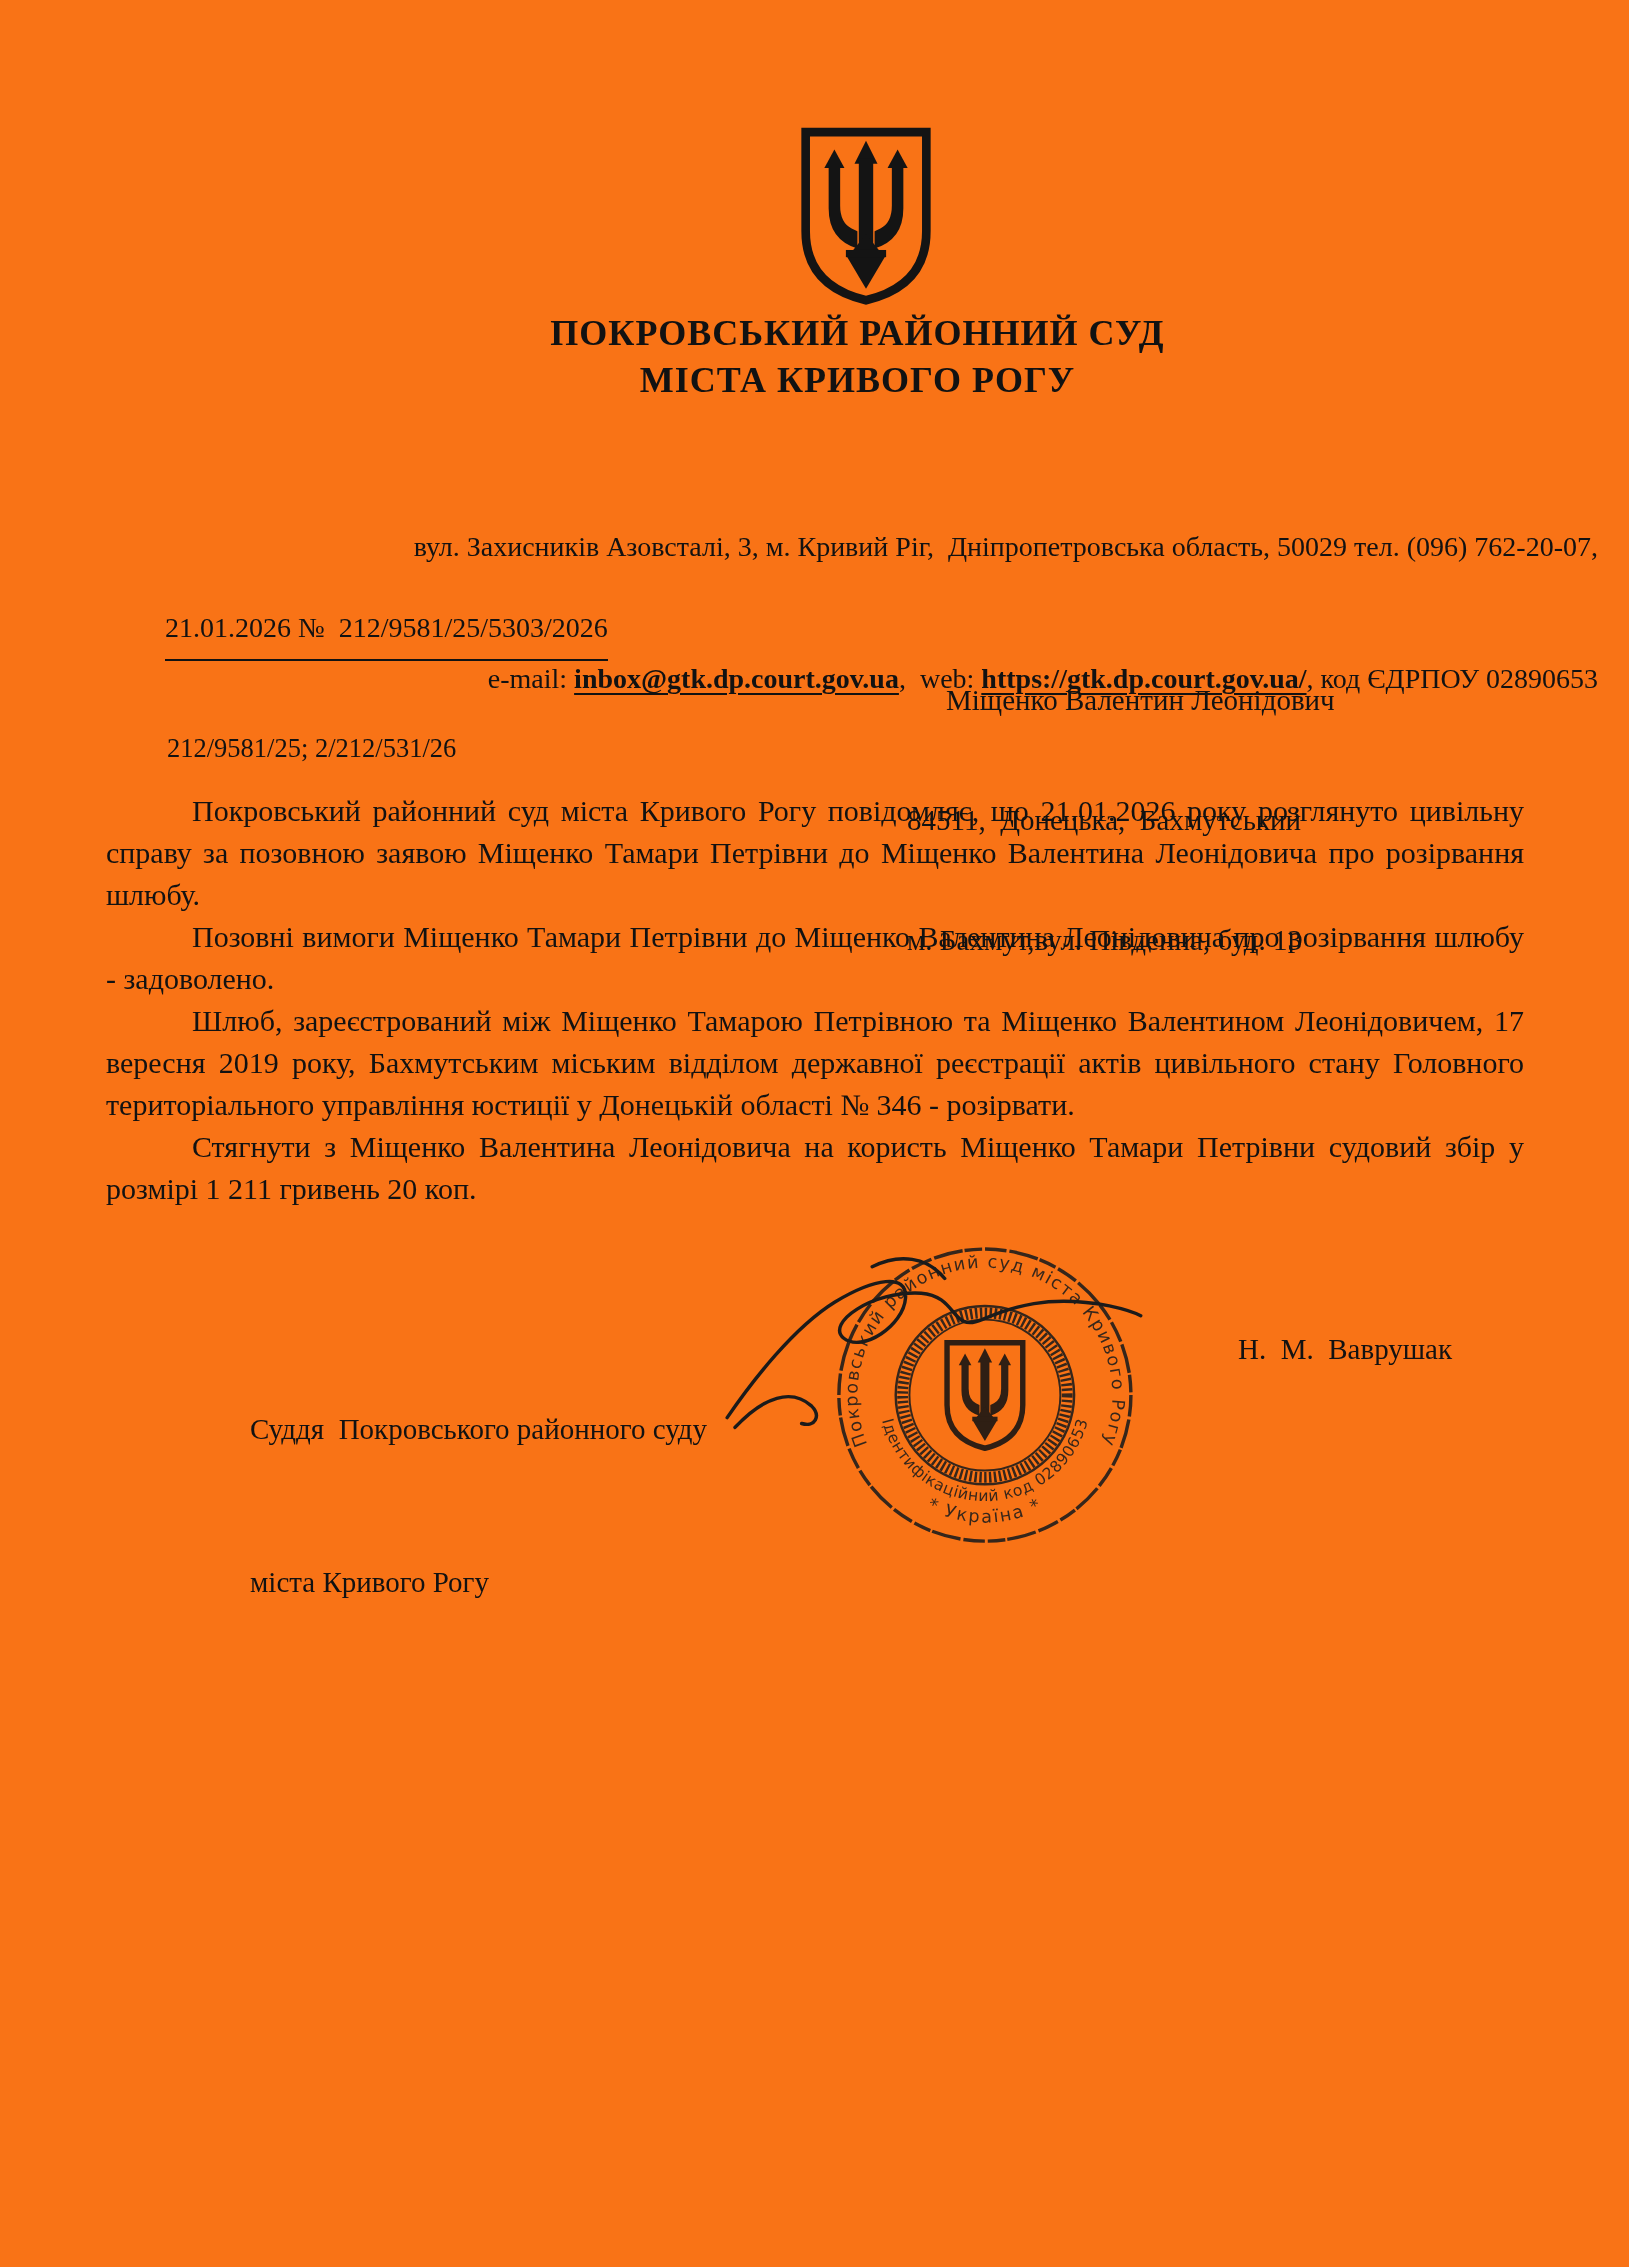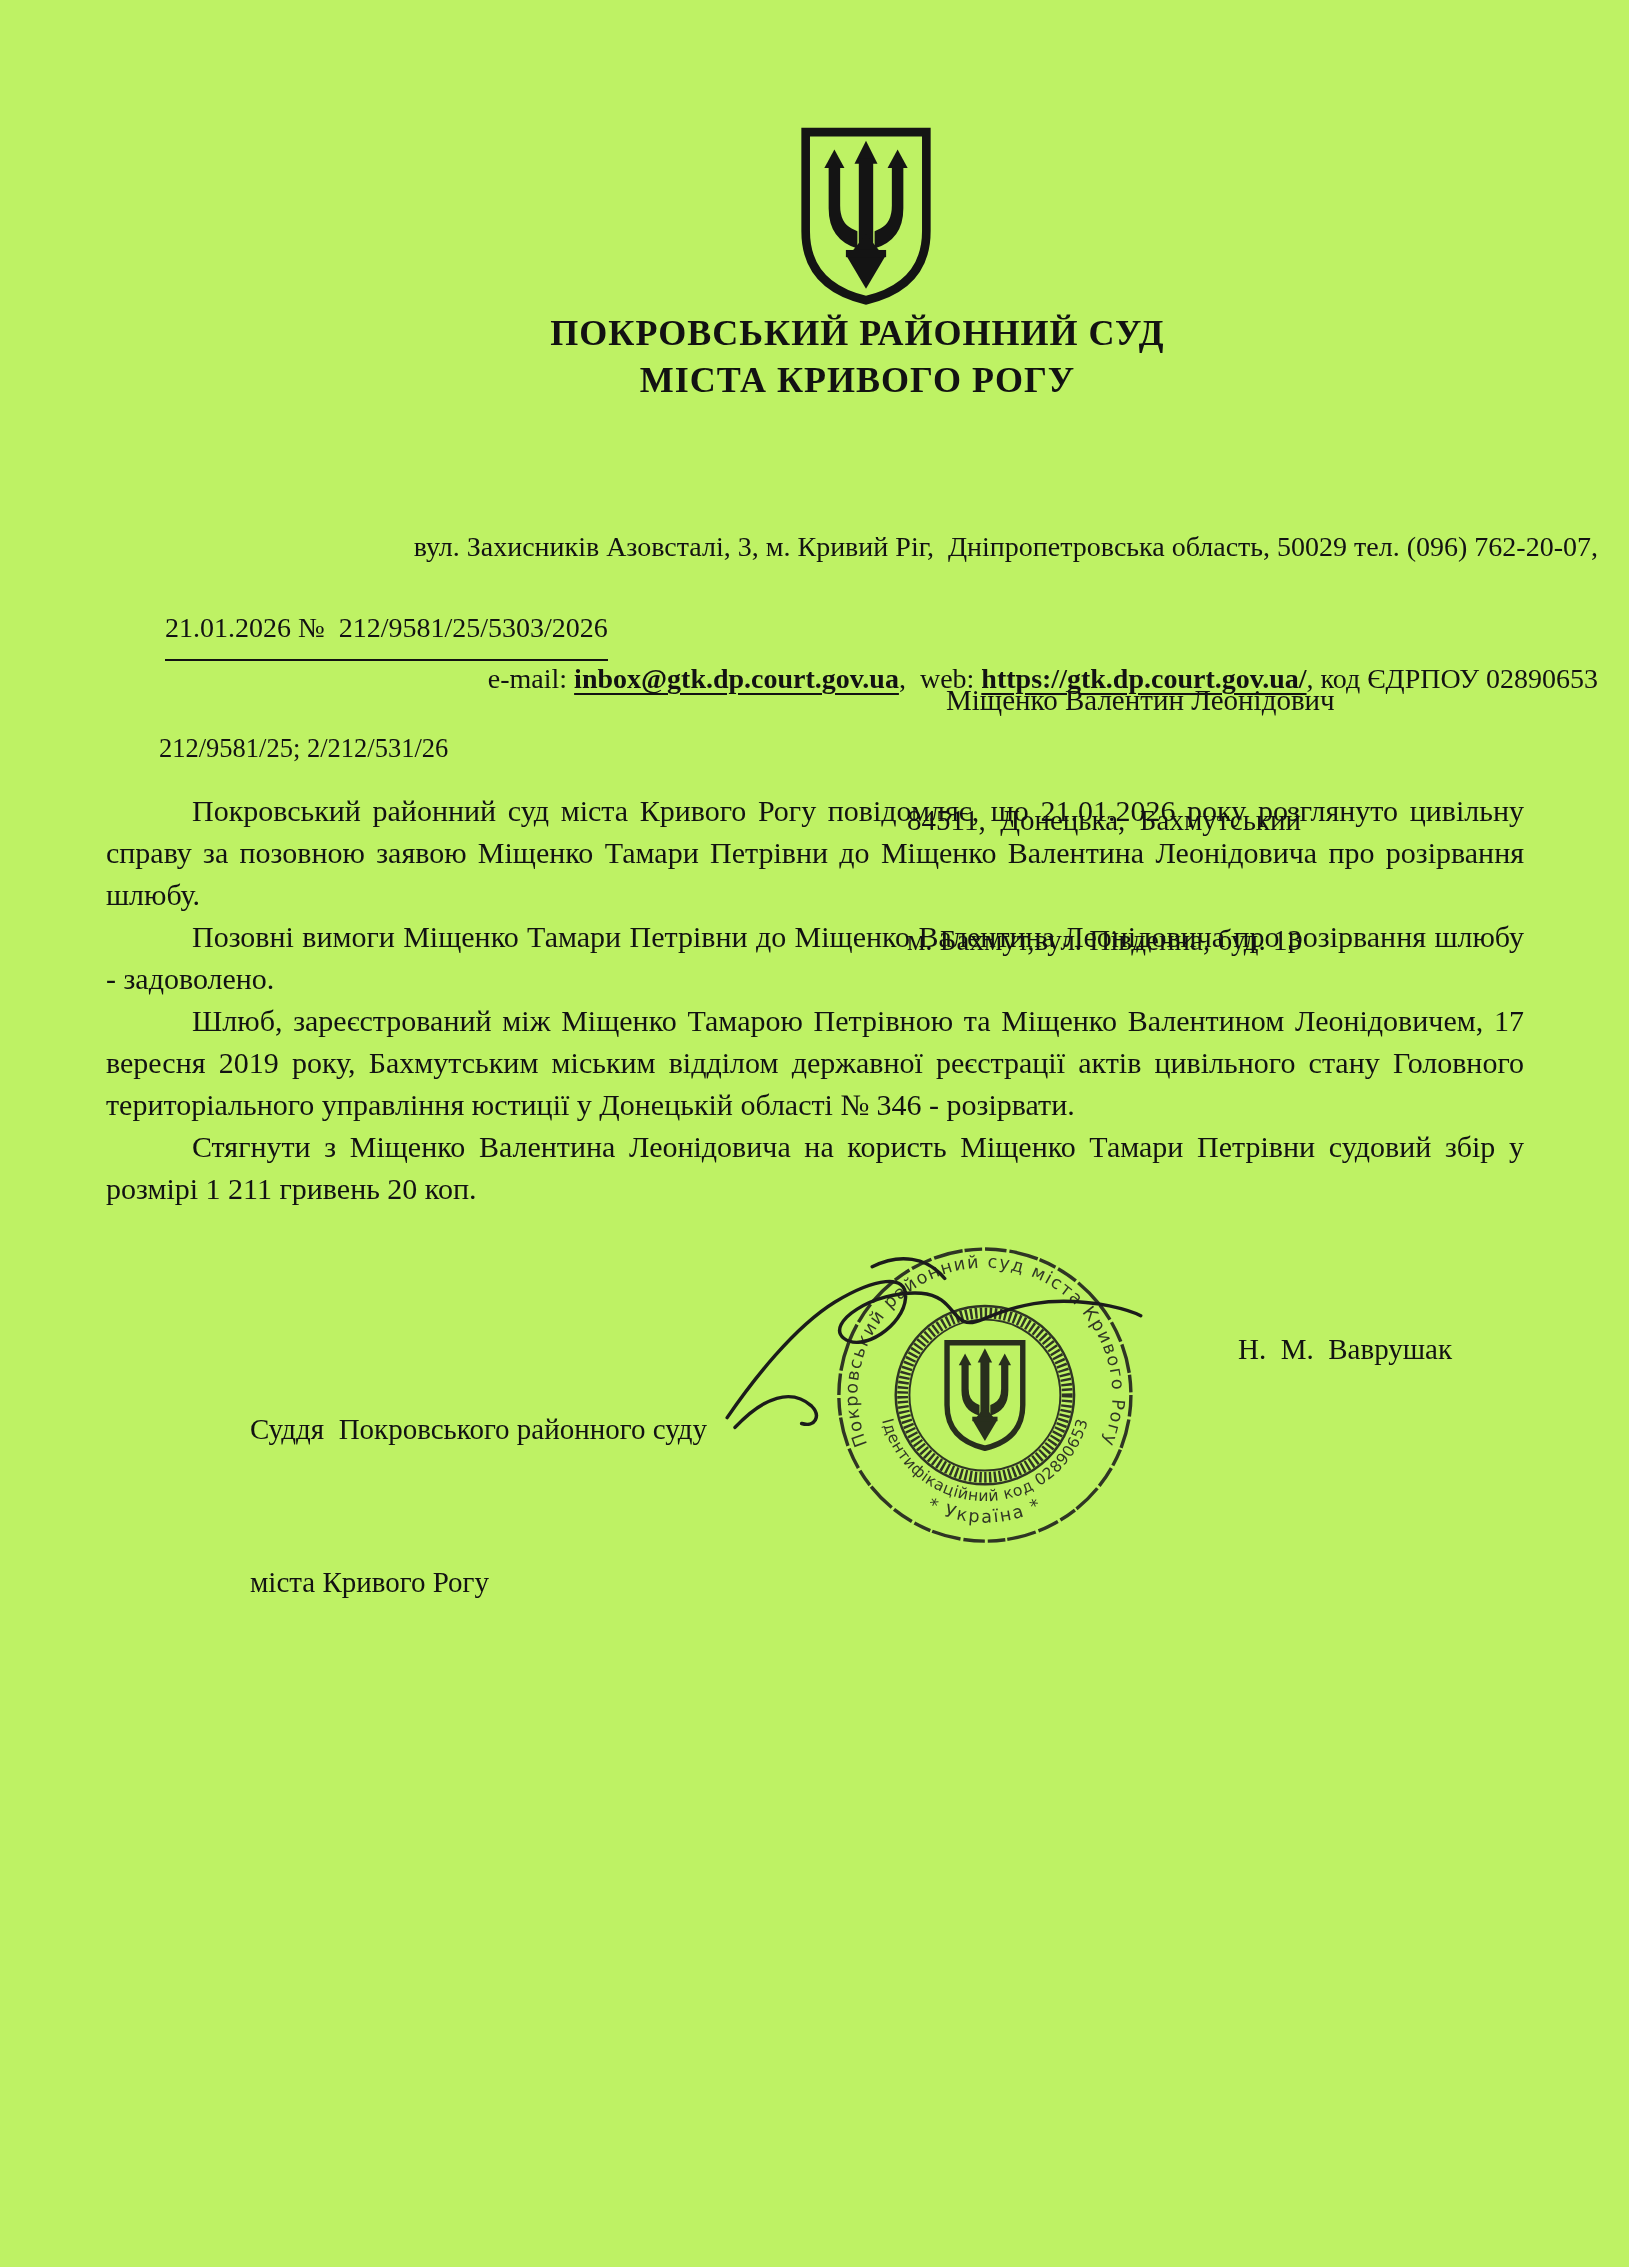--- a/index.html
+++ b/index.html
@@ -1,19 +1,19 @@
 <!DOCTYPE html>
 <html><head>
 <meta charset="utf-8">
 <style>
   html,body{margin:0;padding:0;background:#888;}
   .page{
     position:relative;
     width:1629px;height:2267px;
-    background:#bef264;
+    background:#f97316;
     margin:0 auto;
     font-family:"Liberation Serif", serif;
     color:#121212;
     overflow:hidden;
   }
   .emblem{position:absolute;left:794px;top:125px;}
   .court-title{
     position:absolute;left:88px;top:310px;width:1539px;
     text-align:center;font-weight:bold;font-size:36px;line-height:47px;
     letter-spacing:1px;
@@ -24,21 +24,21 @@
   }
   .doc-link{color:#121212;text-decoration:underline;text-underline-offset:4.9px;text-decoration-thickness:2px;font-weight:bold;}
   .ref-date{
     position:absolute;left:165px;top:612px;font-size:28px;white-space:pre;
     border-bottom:2px solid #121212;padding-bottom:15px;
   }
   .recipient{
     position:absolute;left:907px;top:600px;font-size:29px;line-height:40px;white-space:pre;
   }
   .recipient .r-line1{padding-left:39px;}
-  .case-no{position:absolute;left:159px;top:733px;font-size:26.5px;white-space:pre;}
+  .case-no{position:absolute;left:167px;top:733px;font-size:26.5px;white-space:pre;}
   .body-text{
     position:absolute;left:106px;top:790px;width:1418px;
     font-size:30px;line-height:42px;text-align:justify;
   }
   .body-text p{margin:0;text-indent:86px;}
   .judge-block{
     position:absolute;left:250px;top:1302px;font-size:29px;line-height:51px;white-space:pre;
   }
   .judge-name{position:absolute;left:1238px;top:1333px;font-size:29px;white-space:pre;}
   .seal-wrap{position:absolute;left:725px;top:1204px;}

